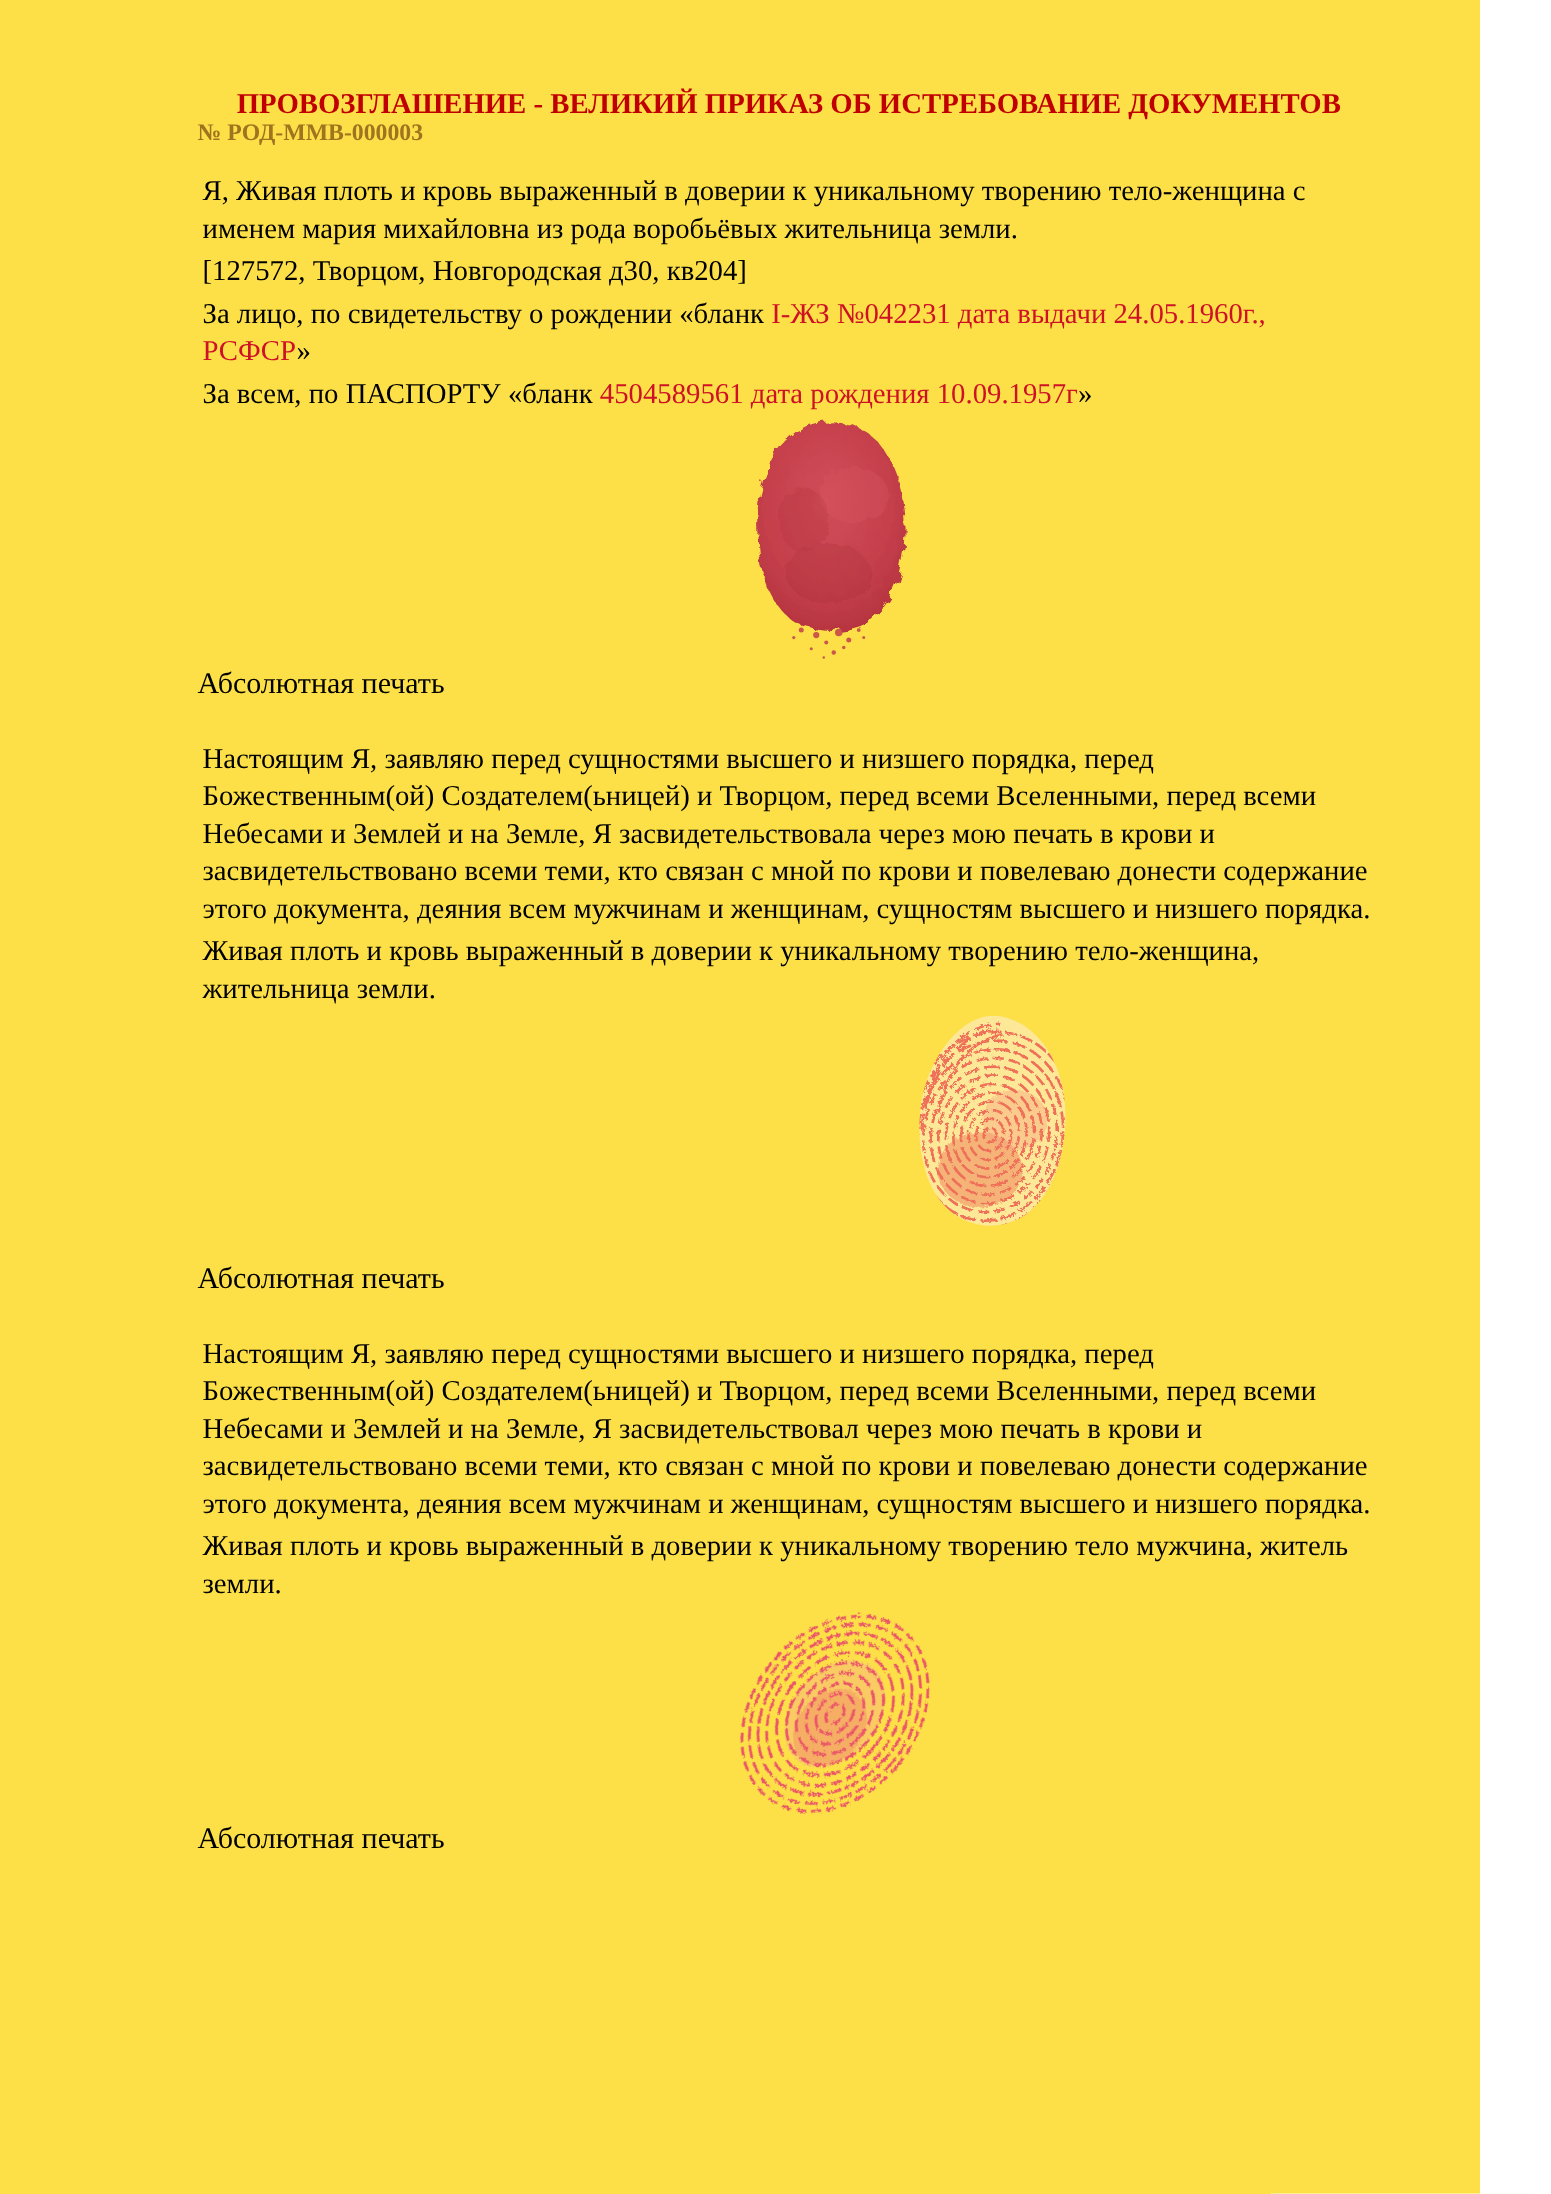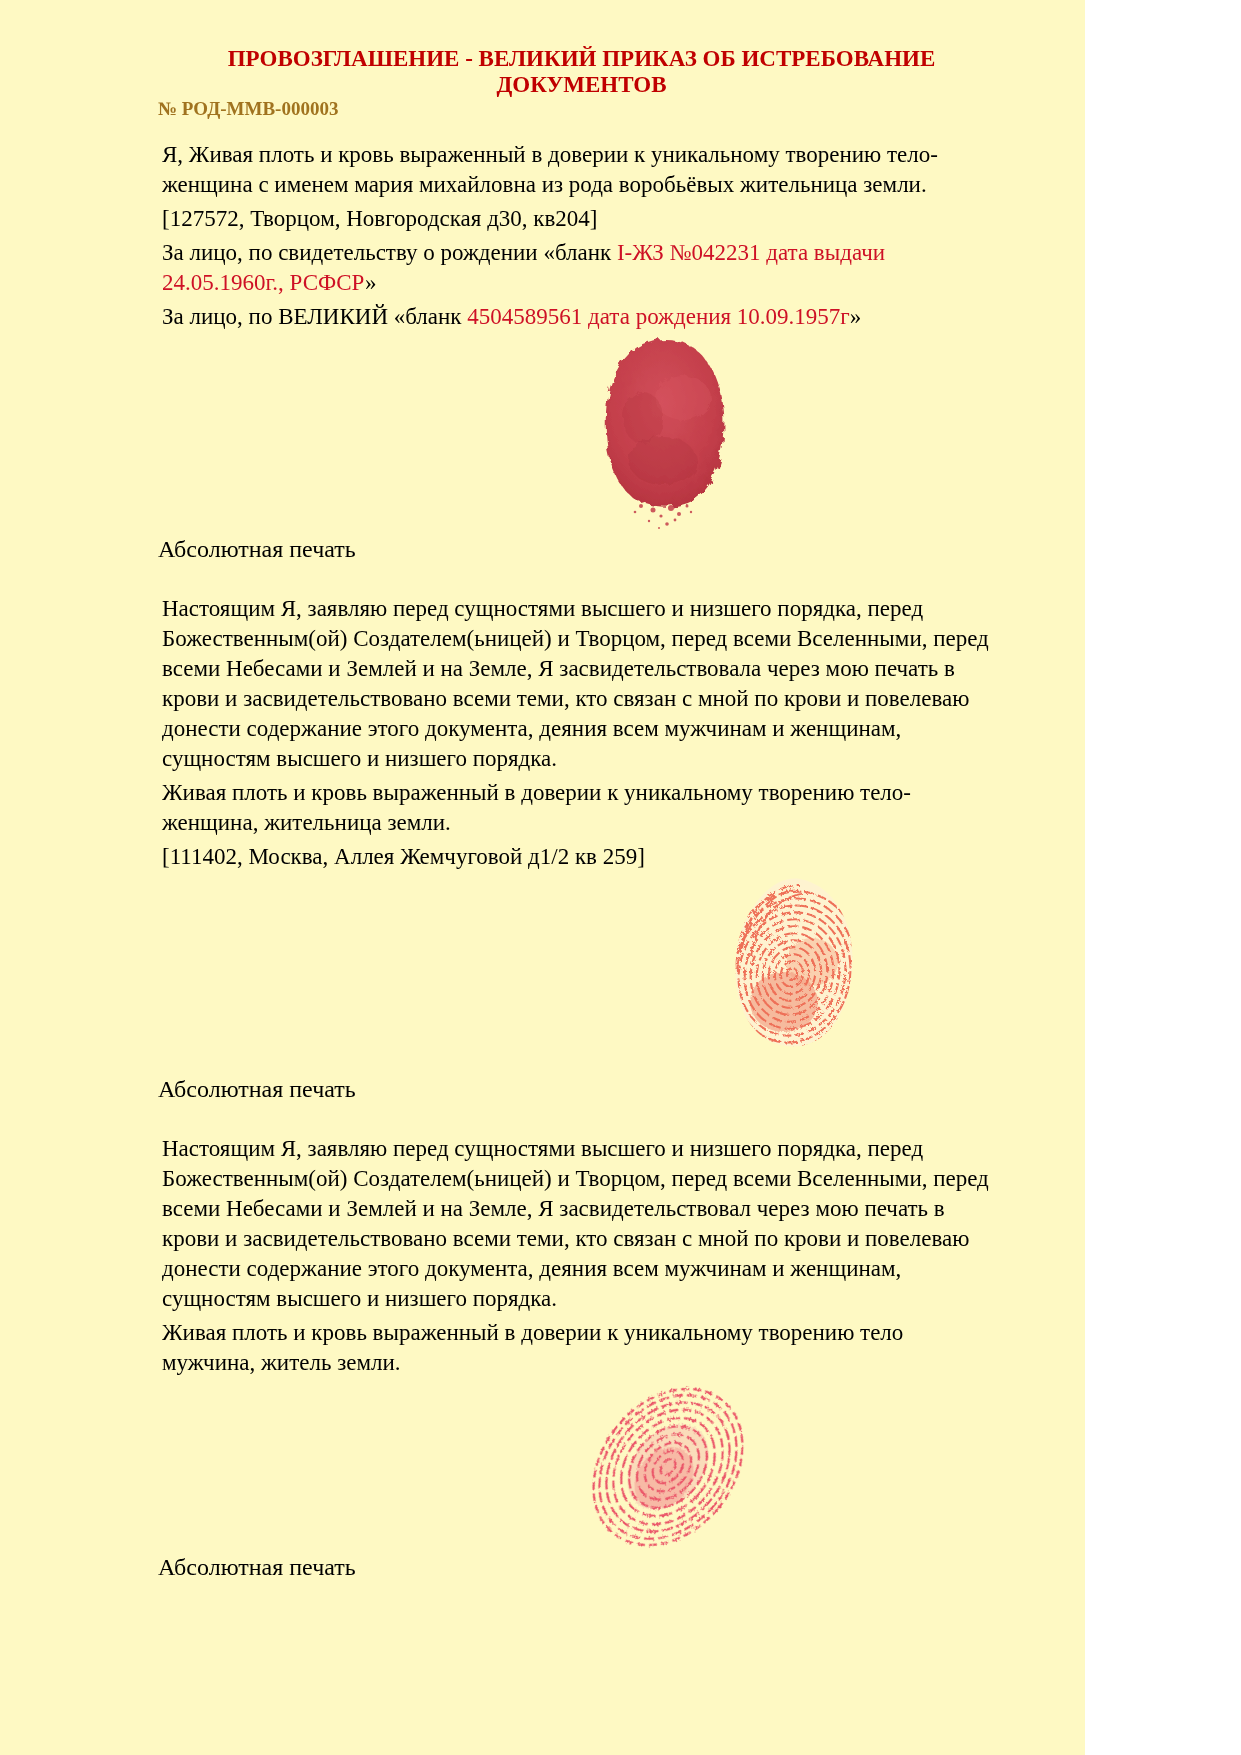--- a/index.html
+++ b/index.html
@@ -3,24 +3,24 @@
 <meta charset="utf-8">
 <style>
   html,body{margin:0;padding:0;background:#ffffff;}
   body{
     width:1241px;height:1755px;
     font-family:"Liberation Serif","DejaVu Serif",serif;
     color:#000;
   }
   .page{
     box-sizing:border-box;
-    width:1085px;height:1755px;
-    padding:46px 80px 0 158px;
+    width:1184px;height:1755px;
+    padding:70px 80px 0 158px;
     overflow:hidden;
-    background:#fef9c3;
+    background:#fde047;
   }
   .doc-title{
     margin:0;
     font-size:23px;line-height:26px;font-weight:bold;
     text-align:center;
     color:var(--title-color,#C00000);
   }
   .doc-number{
     margin:0;
     font-size:19px;line-height:22px;font-weight:bold;
@@ -46,21 +46,21 @@
 
 <div class="page">
 
   <h1 class="doc-title">ПРОВОЗГЛАШЕНИЕ - ВЕЛИКИЙ ПРИКАЗ ОБ ИСТРЕБОВАНИЕ ДОКУМЕНТОВ</h1>
   <div class="doc-number">№ РОД-ММВ-000003</div>
 
   <section class="sec1">
     <p class="bt">Я, Живая плоть и кровь выраженный в доверии к уникальному творению тело-женщина с именем мария михайловна из рода воробьёвых жительница земли.</p>
     <p class="bt">[127572, Творцом, Новгородская д30, кв204]</p>
     <p class="bt"><span>За лицо, по свидетельству о рождении «бланк </span><span class="red">I-ЖЗ №042231 дата выдачи 24.05.1960г., РСФСР</span><span>»</span></p>
-    <p class="bt"><span>За лицо, по ВЕЛИКИЙ «бланк </span><span class="red">4504589561 дата рождения 10.09.1957г</span><span>»</span></p>
+    <p class="bt"><span>За всем, по ПАСПОРТУ «бланк </span><span class="red">4504589561 дата рождения 10.09.1957г</span><span>»</span></p>
   </section>
 
   <div class="fp-wrap fp1">
     <svg width="128" height="196" viewBox="0 0 128 196" aria-hidden="true">
       <defs>
         <radialGradient id="g1" cx="48%" cy="38%" r="72%">
           <stop offset="0%" stop-color="#d14e59"></stop>
           <stop offset="60%" stop-color="var(--stamp0,#c43f4b)"></stop>
           <stop offset="100%" stop-color="#b1303c"></stop>
         </radialGradient>
@@ -89,21 +89,20 @@
           <circle cx="58" cy="192" r="1"></circle>
           <circle cx="74" cy="184" r="1.4"></circle>
       </g>
     </svg>
   </div>
   <p class="caption cap1">Абсолютная печать</p>
 
   <section class="blk">
     <p class="bt">Настоящим Я, заявляю перед сущностями высшего и низшего порядка, перед Божественным(ой) Создателем(ьницей) и Творцом, перед всеми Вселенными, перед всеми Небесами и Землей и на Земле, Я засвидетельствовала через мою печать в крови и засвидетельствовано всеми теми, кто связан с мной по крови и повелеваю донести содержание этого документа, деяния всем мужчинам и женщинам, сущностям высшего и низшего порядка.</p>
     <p class="bt">Живая плоть и кровь выраженный в доверии к уникальному творению тело-женщина, жительница земли.</p>
-    <p class="bt">[111402, Москва, Аллея Жемчуговой д1/2 кв 259]</p>
   </section>
 
   <div class="fp-wrap fp2">
     <svg width="128" height="182" viewBox="0 0 128 182" aria-hidden="true">
       <defs>
         <clipPath id="egg2">
           <path d="M72 3 C100 8 121 36 124 74 C127 112 113 150 89 164 C70 175 45 172 29 156 C12 139 4 108 9 72 C15 34 44 -2 72 3 Z"></path>
         </clipPath>
         <filter id="rough2" x="-20%" y="-20%" width="140%" height="140%">
           <feTurbulence type="fractalNoise" baseFrequency="0.55 0.45" numOctaves="2" seed="11" result="n2"></feTurbulence>

